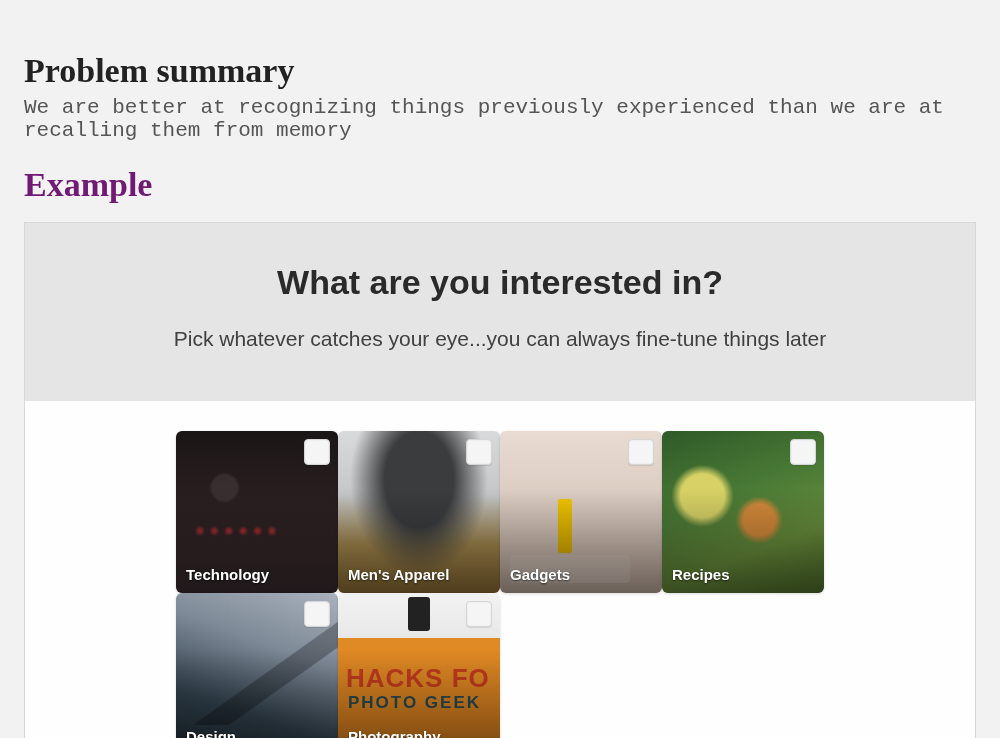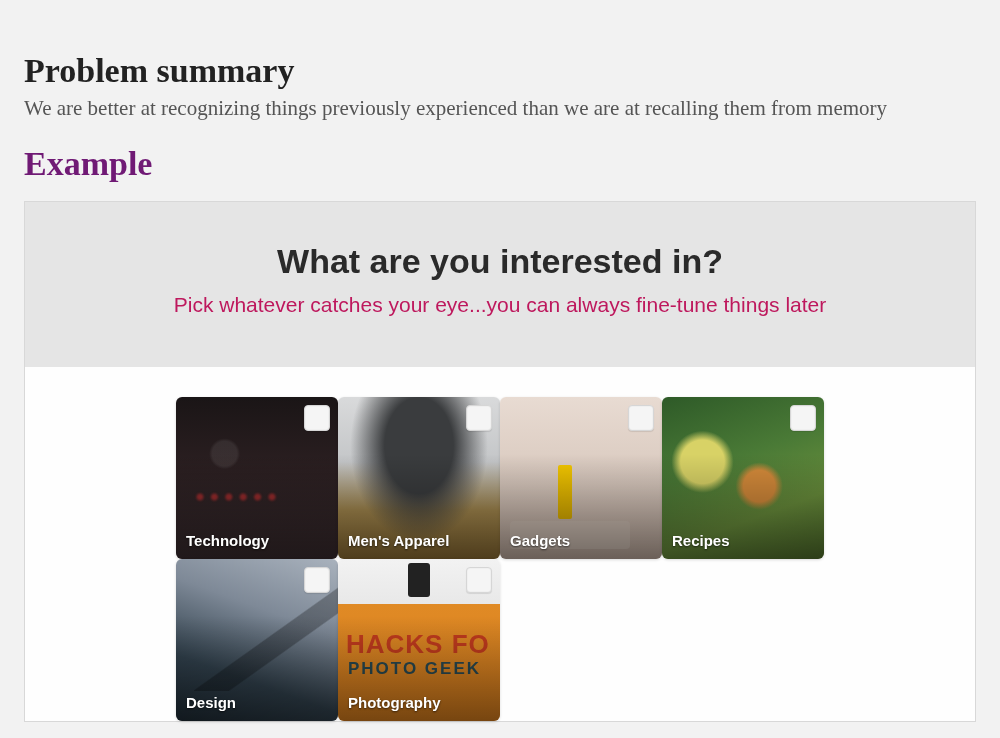--- a/index.html
+++ b/index.html
@@ -19,21 +19,21 @@
       padding: 52px 24px 0 24px;
     }
     h1.problem-heading {
       font-family: Georgia, "Times New Roman", serif;
       font-weight: 700;
       font-size: 34px;
       color: #222;
       margin-bottom: 6px;
     }
     p.problem-text {
-      font-family: Liberation Serif, serif;
+      font-family: Liberation Mono, monospace;
       font-size: 21px;
       color: #555;
       font-weight: 400;
       margin-bottom: 24px;
     }
     h1.example-heading {
       font-family: Georgia, "Times New Roman", serif;
       font-weight: 700;
       font-size: 34px;
       color: #701a75;
@@ -46,26 +46,26 @@
     .prompt-header {
       padding: 40px 30px 50px 30px;
       text-align: center;
       background: #e5e5e5;
     }
     .prompt-title {
       font-family: -apple-system, BlinkMacSystemFont, "Helvetica Neue", Helvetica, Arial, sans-serif;
       font-weight: 700;
       font-size: 34px;
       color: #2a2a2a;
-      margin-bottom: 12px;
+      margin-bottom: 25px;
     }
     .prompt-sub {
       font-family: -apple-system, BlinkMacSystemFont, "Helvetica Neue", Helvetica, Arial, sans-serif;
       font-size: 21px;
-      color: #be185d;
+      color: #404040;
       font-weight: 400;
     }
     .cards-area {
       background: #fefefe;
       padding: 30px 0 0 0;
       display: flex;
       justify-content: center;
     }
     .grid {
       display: grid;

